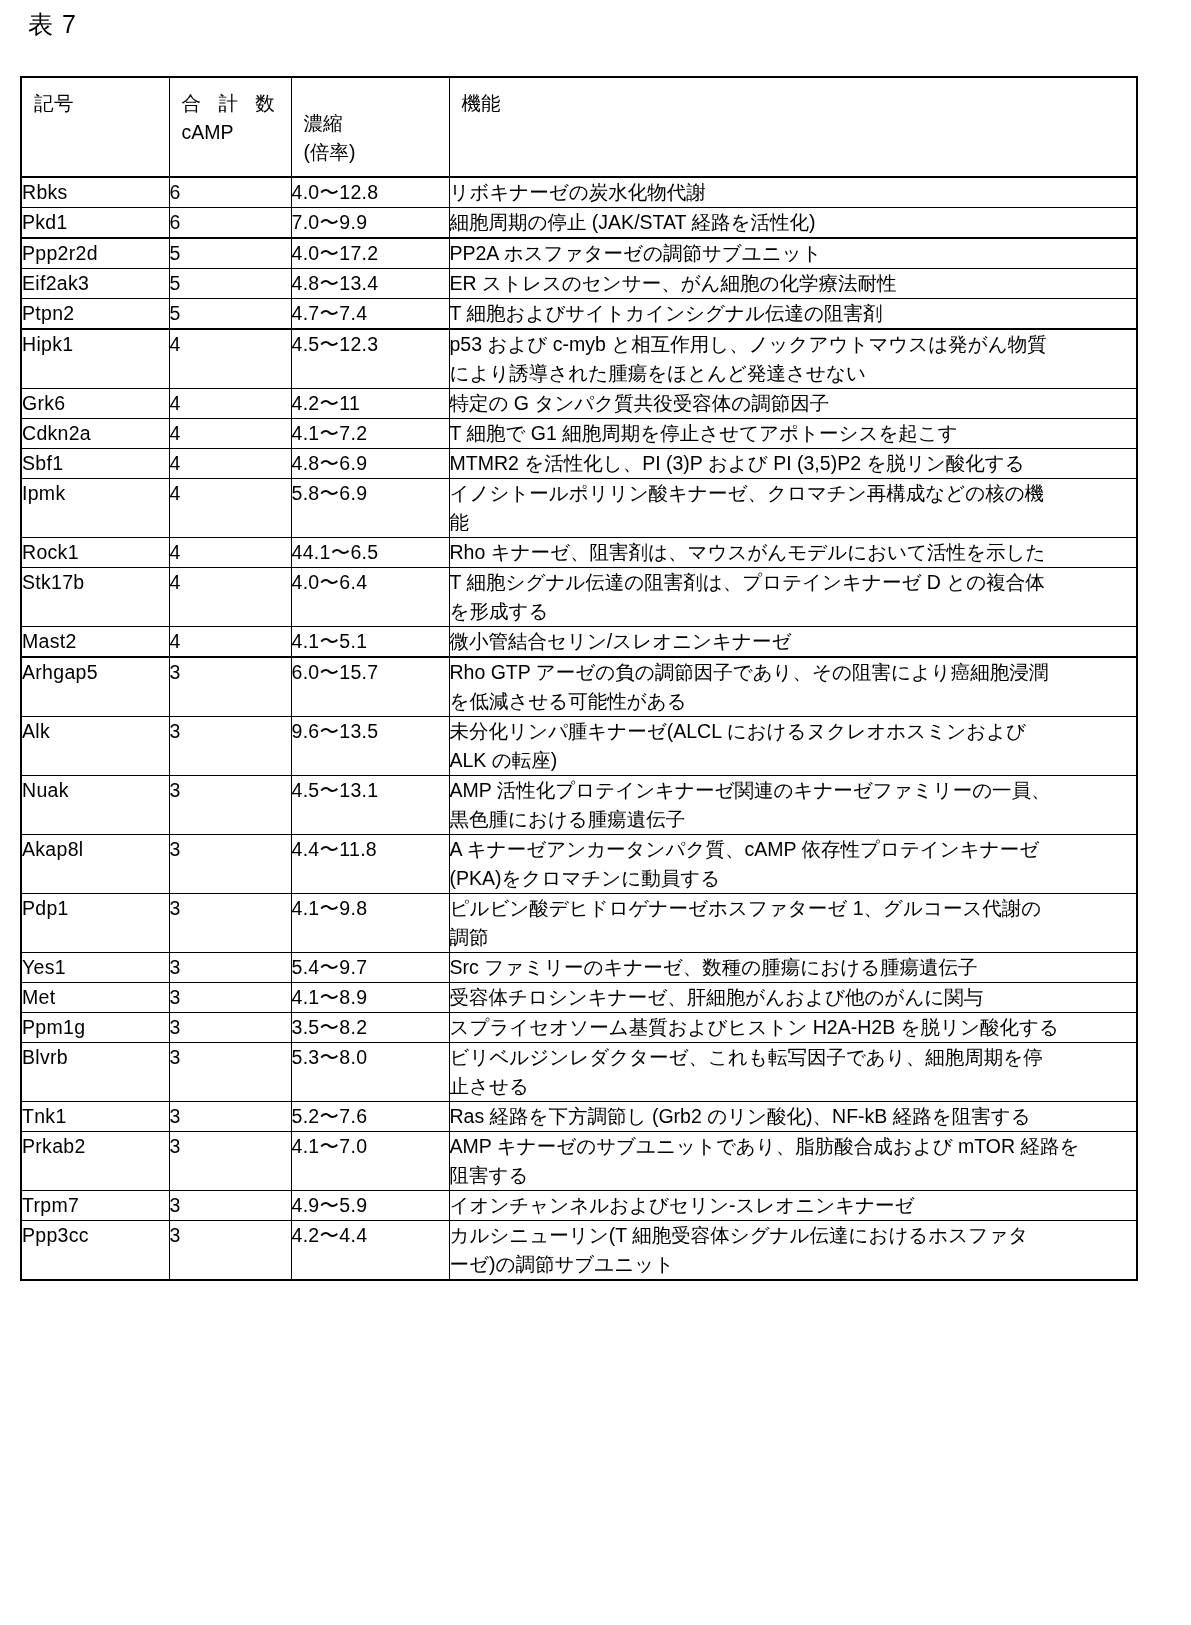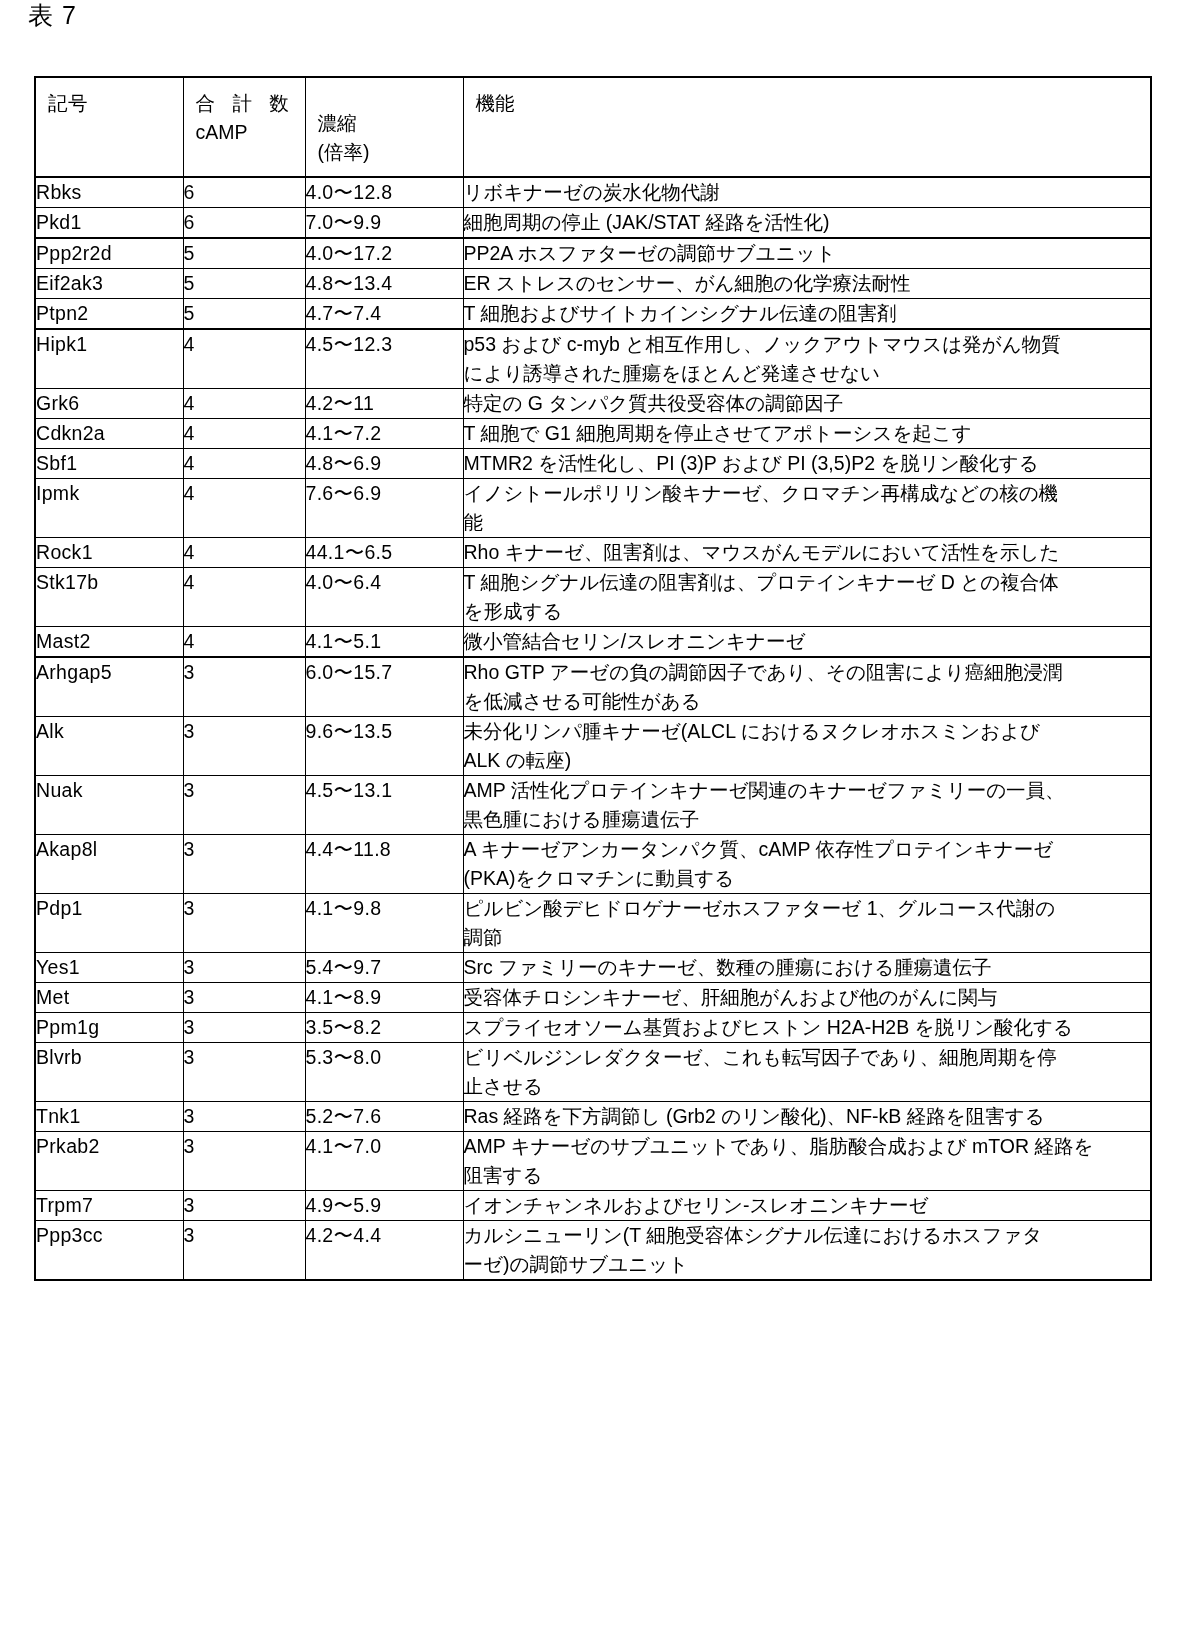--- a/index.html
+++ b/index.html
@@ -16,29 +16,29 @@
   }
   #page {
     position: relative;
     width: 1191px;
     height: 1625px;
     box-sizing: border-box;
   }
   #table-caption {
     position: absolute;
     left: 28px;
-    top: 0;
+    top: 9px;
     font-size: 25px;
     line-height: 30px;
     letter-spacing: 1px;
     white-space: nowrap;
   }
   #gene-table {
     position: absolute;
-    left: 34px;
+    left: 20px;
     top: 76px;
     width: 1116px;
     border-collapse: collapse;
     table-layout: fixed;
     border: 2px solid #000;
   }
   #gene-table col.c-sym   { width: 148px; }
   #gene-table col.c-cnt   { width: 122px; }
   #gene-table col.c-enr   { width: 158px; }
   #gene-table col.c-fun   { width: 688px; }
@@ -183,21 +183,21 @@
           <td class="sym">Sbf1</td>
           <td class="cnt">4</td>
           <td class="enr">4.8〜6.9</td>
           <td class="fun">
             <span class="fl">MTMR2 を活性化し、PI (3)P および PI (3,5)P2 を脱リン酸化する</span>
           </td>
         </tr>
         <tr class="r" style="height: 58px;">
           <td class="sym indent">Ipmk</td>
           <td class="cnt">4</td>
-          <td class="enr">7.6〜6.9</td>
+          <td class="enr">5.8〜6.9</td>
           <td class="fun">
             <span class="fl">イノシトールポリリン酸キナーゼ、クロマチン再構成などの核の機</span>
             <span class="fl">能</span>
           </td>
         </tr>
         <tr class="r" style="height: 29px;">
           <td class="sym">Rock1</td>
           <td class="cnt">4</td>
           <td class="enr">44.1〜6.5</td>
           <td class="fun">

